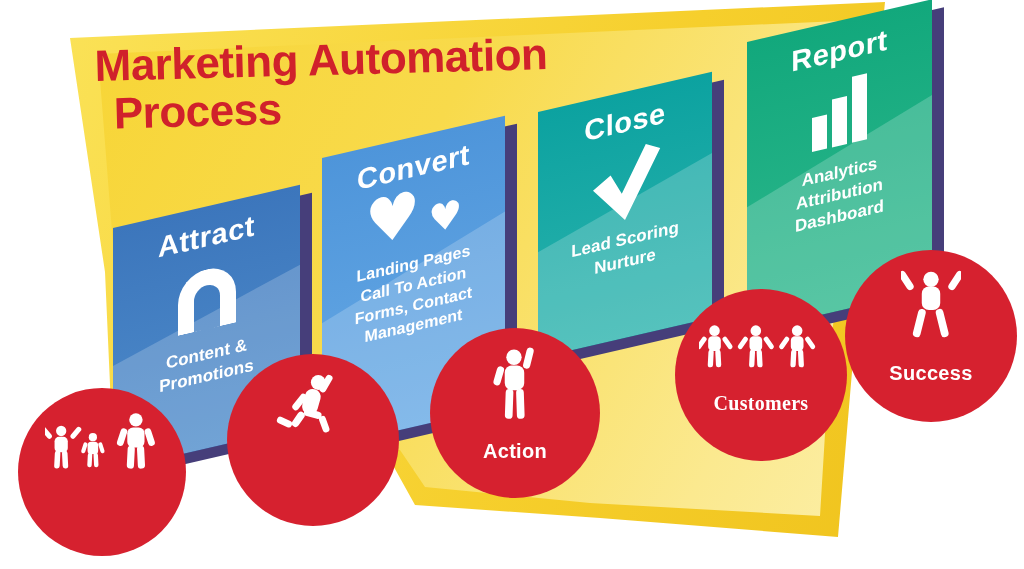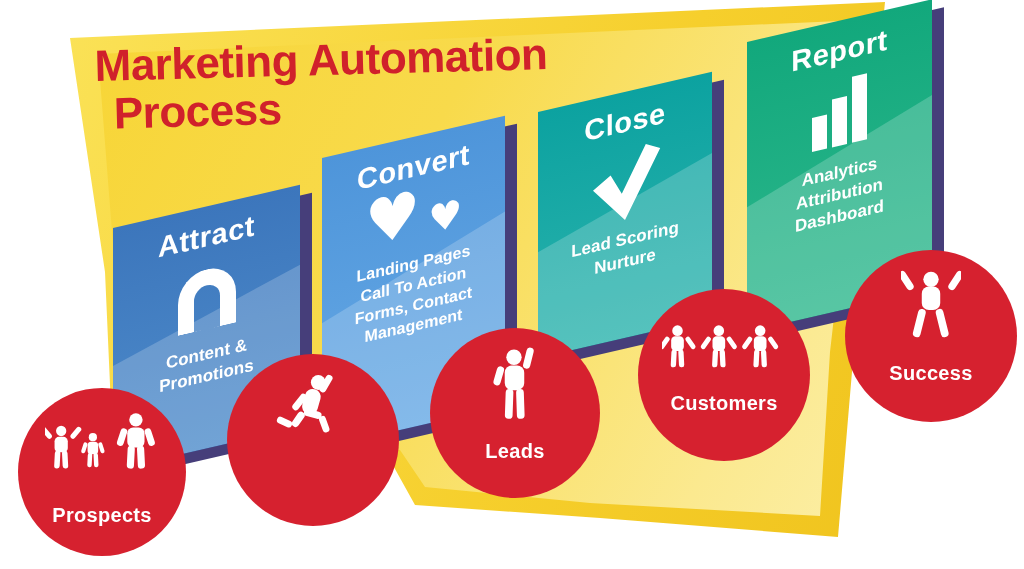--- a/index.html
+++ b/index.html
@@ -69,21 +69,21 @@
 
   
   .circle{position:absolute;z-index:6;border-radius:50%;background:#D6212F;
           color:#fff;text-align:center;display:flex;flex-direction:column;
           align-items:center;box-sizing:border-box;}
   .c-label{font-size:20px;font-weight:bold;margin-top:16px;letter-spacing:0.3px;}
   .circle svg{flex:none;}
   .c-prospects{left:18px;top:388px;width:168px;height:168px;padding-top:22px;}
   .c-visitors{left:227px;top:354px;width:172px;height:172px;padding-top:20px;}
   .c-leads{left:430px;top:328px;width:170px;height:170px;padding-top:18px;}
-  .c-customers{left:638px;top:289px;width:172px;height:172px;padding-top:32px;}
+  .c-customers{left:675px;top:289px;width:172px;height:172px;padding-top:32px;font-family:Liberation Serif, serif;}
   .c-success{left:845px;top:250px;width:172px;height:172px;padding-top:16px;}
 </style>
 </head>
 <body>
 
 <div class="stage">
 
   <div class="bg-outer"></div>
   <div class="bg-inner"></div>
 
@@ -165,21 +165,20 @@
       </g>
       <g transform="translate(76,2) scale(1.04)">
         <circle cx="22" cy="8" r="7"></circle>
         <rect x="13" y="16" width="18" height="21" rx="6"></rect>
         <rect x="6.5" y="17" width="7" height="19" rx="3.5" transform="rotate(18 10 18.5)"></rect>
         <rect x="30.5" y="17" width="7" height="19" rx="3.5" transform="rotate(-18 34 18.5)"></rect>
         <rect x="13.5" y="35" width="7.5" height="24" rx="3.5" transform="rotate(3 17.2 36)"></rect>
         <rect x="23" y="35" width="7.5" height="24" rx="3.5" transform="rotate(-3 26.8 36)"></rect>
       </g>
     </svg>
-    <div class="c-label">Prospects</div>
   </div>
 
   <div class="circle c-visitors">
     <svg width="76" height="74" viewBox="0 0 72 70" fill="#ffffff">
       <circle cx="41" cy="8" r="7"></circle>
       <rect x="27" y="14" width="15" height="24" rx="7" transform="rotate(16 34 26)"></rect>
       <rect x="41" y="17" width="6.5" height="18" rx="3" transform="rotate(210 44 17)"></rect>
       <rect x="25" y="19" width="6.5" height="18" rx="3" transform="rotate(38 28 20)"></rect>
       <rect x="26" y="34" width="7" height="17" rx="3.5" transform="rotate(-75 29.5 36)"></rect>
       <rect x="41" y="40" width="6.5" height="16" rx="3" transform="rotate(-20 44 41)"></rect>
@@ -190,21 +189,21 @@
 
   <div class="circle c-leads">
     <svg width="54" height="78" viewBox="0 0 52 76" fill="#ffffff">
       <circle cx="25" cy="11" r="7.5"></circle>
       <rect x="16" y="19" width="19" height="24" rx="7"></rect>
       <rect x="33" y="1" width="7" height="21" rx="3.5" transform="rotate(14 36.5 22)"></rect>
       <rect x="9" y="20" width="7" height="19" rx="3.5" transform="rotate(16 12.5 21)"></rect>
       <rect x="17" y="42" width="7.5" height="29" rx="3.5" transform="rotate(2 20.7 43)"></rect>
       <rect x="27" y="42" width="7.5" height="29" rx="3.5" transform="rotate(-2 30.7 43)"></rect>
     </svg>
-    <div class="c-label">Leads</div>
+    <div class="c-label">Action</div>
   </div>
 
   <div class="circle c-customers">
     <svg width="124" height="55" viewBox="0 0 132 58" fill="#ffffff">
       <g transform="translate(0,4) scale(0.75)">
         <circle cx="22" cy="8" r="7.5"></circle>
         <rect x="13" y="16" width="18" height="21" rx="6"></rect>
         <rect x="5" y="17" width="7" height="20" rx="3.5" transform="rotate(35 8.5 18.5)"></rect>
         <rect x="32" y="17" width="7" height="20" rx="3.5" transform="rotate(-35 35.5 18.5)"></rect>
         <rect x="13.5" y="35" width="7.5" height="25" rx="3.5" transform="rotate(3 17.2 36)"></rect>

